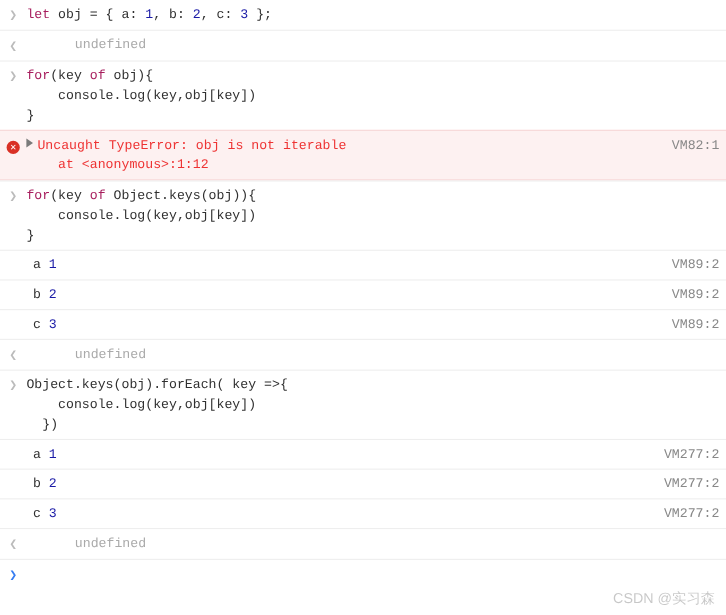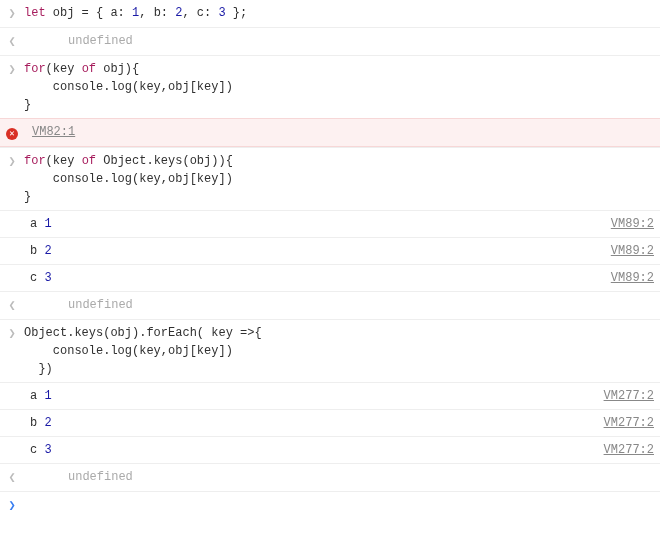--- a/index.html
+++ b/index.html
@@ -30,21 +30,20 @@
   }
   .gutter.blue { color: #367cf1; }
   .content {
     flex: 1;
     white-space: pre;
     font-family: Consolas, "Courier New", monospace;
   }
   .source {
     flex: 0 0 auto;
     color: #888;
-    text-decoration: underline;
     padding-left: 8px;
     white-space: nowrap;
   }
   .undef { color: #aaa; margin-left: 44px; }
   .error-row {
     background: #fdf1f1;
     border-top: 1px solid #f7d7d7;
     border-bottom: 1px solid #f7d7d7;
   }
   .error-row .content { color: #e33; }
@@ -97,20 +96,22 @@
         <div class="content"><span class="undef">undefined</span></div>
       </div>
       <div class="row">
         <div class="gutter">❯</div>
         <div class="content"><span class="kw">for</span>(key <span class="kw">of</span> obj){
     console.log(key,obj[key])
 }</div>
       </div>
       <div class="row error-row">
         <div class="gutter"><span class="error-icon">✕</span></div>
+        <div class="content"><span class="tri"></span>Uncaught TypeError: obj is not iterable
+    at &lt;anonymous&gt;:1:12</div>
         <div class="source">VM82:1</div>
       </div>
       <div class="row">
         <div class="gutter">❯</div>
         <div class="content"><span class="kw">for</span>(key <span class="kw">of</span> Object.keys(obj)){
     console.log(key,obj[key])
 }</div>
       </div>
       <div class="row log-row">
         <div class="gutter"></div>
@@ -154,13 +155,14 @@
       </div>
       <div class="row">
         <div class="gutter">❮</div>
         <div class="content"><span class="undef">undefined</span></div>
       </div>
       <div class="row">
         <div class="gutter blue">❯</div>
         <div class="content"></div>
       </div>
     </div>
+  <div class="watermark">CSDN @实习森</div>
 </div>
 
 </body></html>

